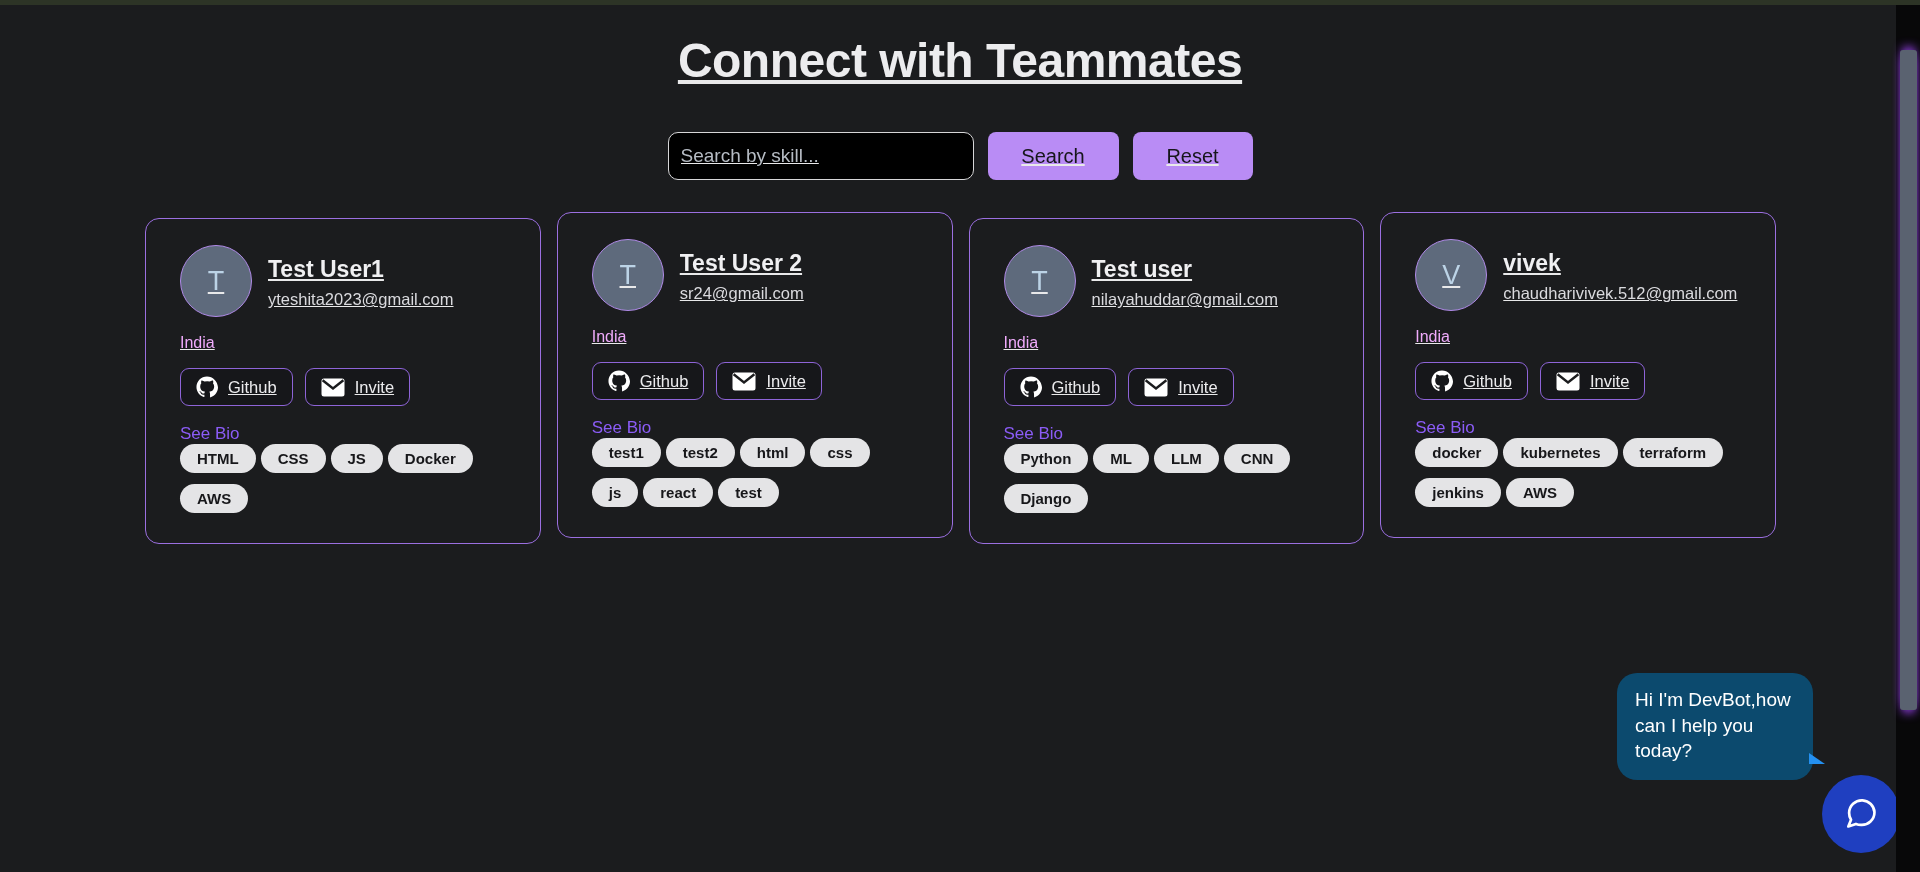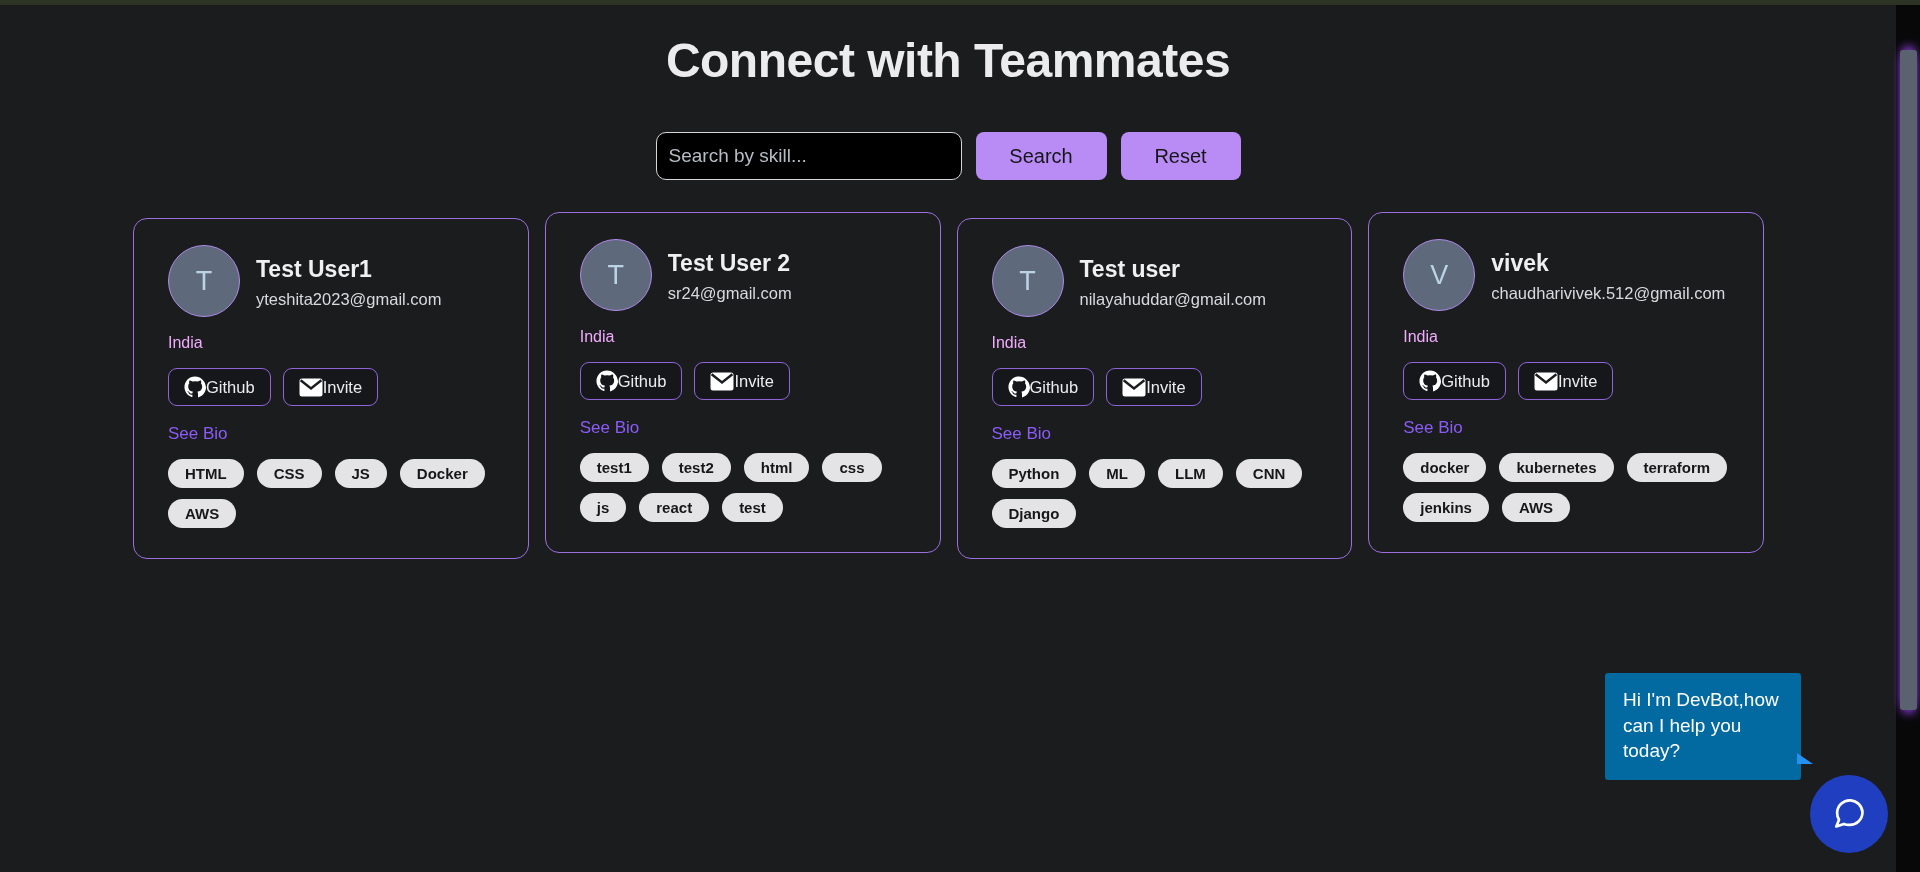--- a/index.html
+++ b/index.html
@@ -21,25 +21,26 @@
   .top-strip {
     position: absolute;
     top: 0; left: 0;
     width: 1920px;
     height: 5px;
     background: #2d3426;
   }
 
   .page {
     position: absolute;
-    top: 5px; left: 0;
+    top: 5px; left: 12px;
     width: 1896px;
     height: 867px;
     background: #1b1c1e;
     overflow: hidden;
+    text-decoration: underline;
   }
 
   
   .page-title {
     margin-top: 28px;
     text-align: center;
     font-size: 48px;
     font-weight: bold;
     letter-spacing: -0.5px;
     color: #ececee;
@@ -147,44 +148,44 @@
     margin-top: 16px;
     display: flex;
     gap: 12px;
   }
 
   .action-btn {
     height: 38px;
     padding: 0 15px;
     display: inline-flex;
     align-items: center;
+    gap: 10px;
     background: #16171a;
     border: 1px solid #8e64d8;
     border-radius: 9px;
     font-size: 16.5px;
     font-family: "Liberation Sans", sans-serif;
     color: #ececee;
     cursor: pointer;
   }
   .action-btn svg { display: block; }
 
   .see-bio {
     margin-top: 18px;
     display: inline-block;
     font-size: 17px;
     color: #8b5cf6;
     cursor: pointer;
     text-decoration: none;
   }
 
   .tags {
-    margin-top: 15px;
     display: flex;
     flex-wrap: wrap;
-    gap: 11px 13px;
+    gap: 11px 5px;
   }
 
   .tag {
     height: 29px;
     padding: 0 17px;
     display: inline-flex;
     align-items: center;
     background: #e4e4e6;
     border-radius: 15px;
     font-size: 15px;
@@ -193,22 +194,22 @@
     cursor: pointer;
     white-space: nowrap;
   }
 
   
   .chat-bubble {
     position: absolute;
     left: 1605px;
     top: 668px;
     width: 196px;
-    background: #0369a1;
-    border-radius: 3px;
+    background: #0c4a6e;
+    border-radius: 20px;
     padding: 14px 18px 16px 18px;
     font-size: 19px;
     line-height: 1.35;
     color: #ffffff;
   }
   .chat-bubble::after {
     content: "";
     position: absolute;
     right: -12px;
     bottom: 16px;

